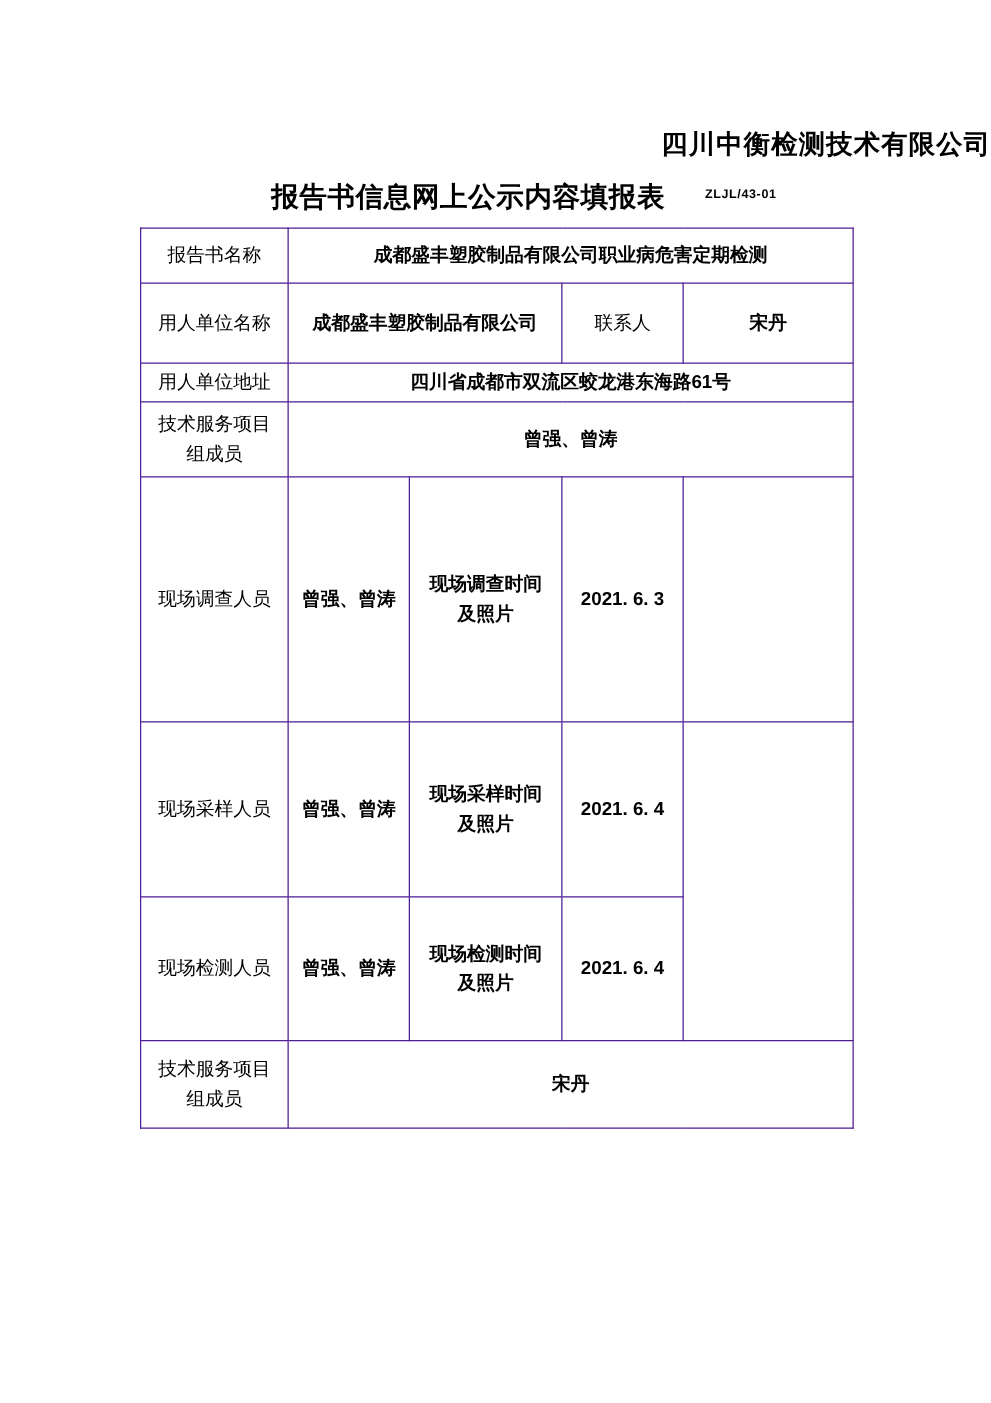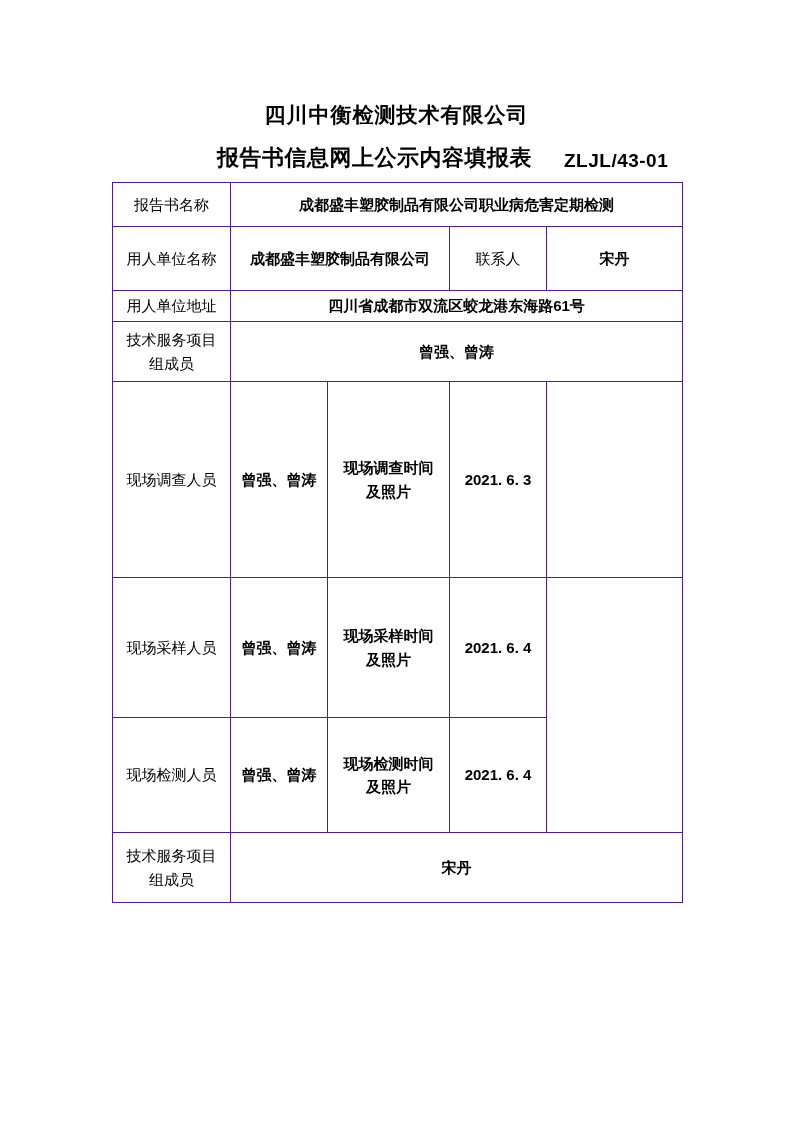--- a/index.html
+++ b/index.html
@@ -9,36 +9,36 @@
     position:relative;
     width:793px; height:1122px;
     background:#ffffff;
     margin:0 auto;
     color:#000;
     overflow:hidden;
   }
   .company-title {
     position:absolute;
     top:101px; left:0; width:100%;
-    text-align:center;
+    text-align:right;
     font-size:21px;
     font-weight:bold;
     letter-spacing:1px;
   }
   .form-title {
     position:absolute;
     top:143px; left:217px;
     font-size:22px;
     font-weight:bold;
     letter-spacing:0.5px;
   }
   .form-code {
     position:absolute;
     top:150px; left:564px;
-    font-size:19px;
+    font-size:10px;
     font-weight:bold;
     letter-spacing:0.5px;
   }
   table.form-table {
     position:absolute;
     top:182px; left:112px;
     border-collapse:collapse;
     table-layout:fixed;
     width:570px;
   }

